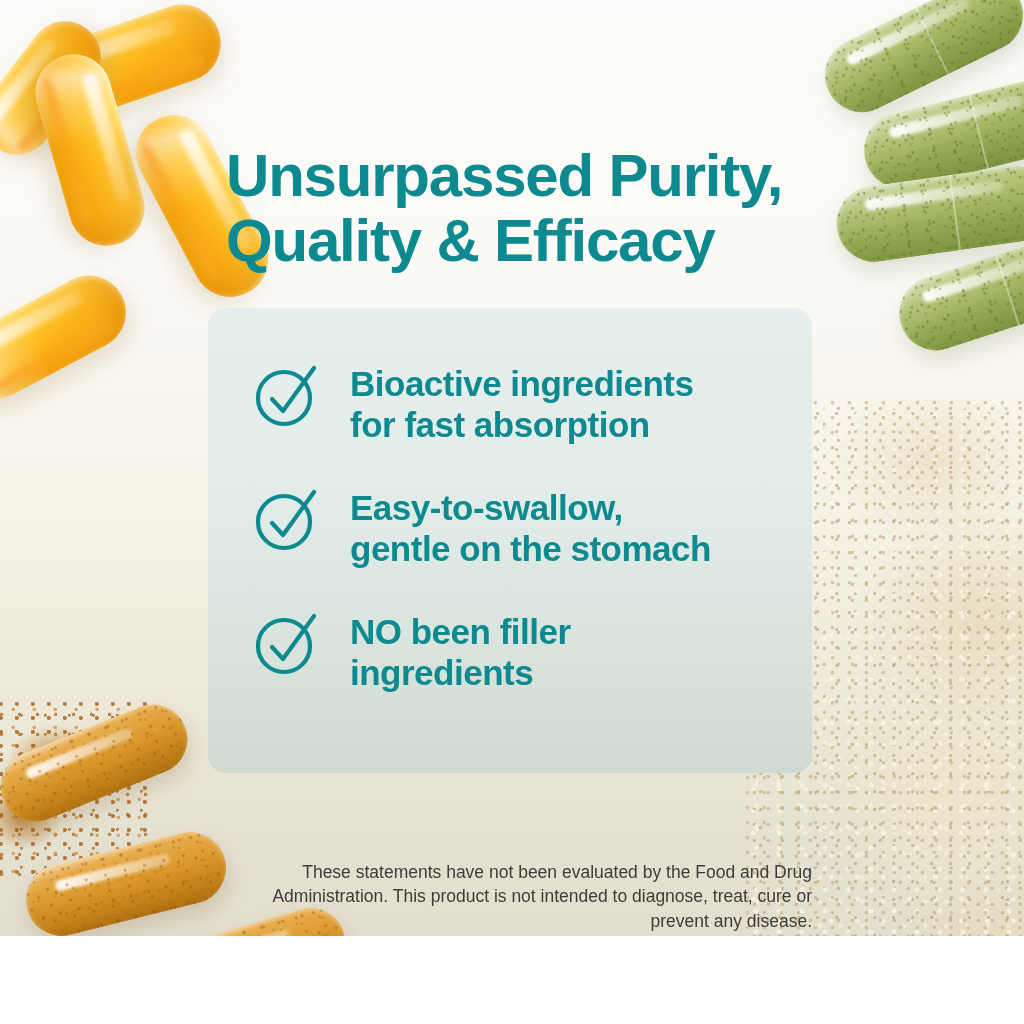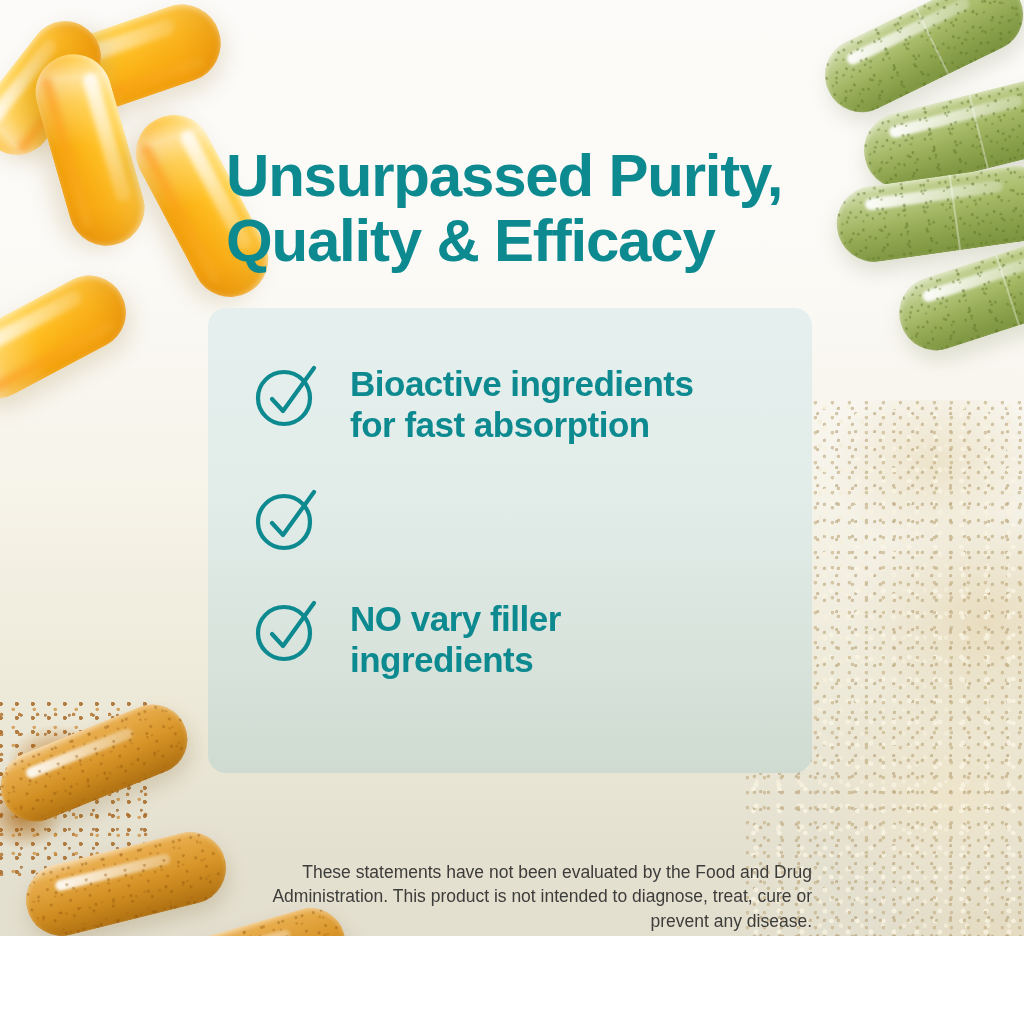--- a/index.html
+++ b/index.html
@@ -351,30 +351,32 @@
 for fast absorption</div>
       </div>
 
       <div class="benefit">
         <span class="check-icon">
           <svg viewBox="0 0 76 76" width="76" height="76" fill="none" stroke="#0d8a90" stroke-width="4.2" stroke-linecap="round" stroke-linejoin="round">
             <circle cx="34" cy="42" r="26"></circle>
             <path d="M22 43 L33 55 L64 12"></path>
           </svg>
         </span>
+        <div class="benefit-text">Easy-to-swallow,
+gentle on the stomach</div>
       </div>
 
       <div class="benefit">
         <span class="check-icon">
           <svg viewBox="0 0 76 76" width="76" height="76" fill="none" stroke="#0d8a90" stroke-width="4.2" stroke-linecap="round" stroke-linejoin="round">
             <circle cx="34" cy="42" r="26"></circle>
             <path d="M22 43 L33 55 L64 12"></path>
           </svg>
         </span>
-        <div class="benefit-text">NO vary filler
+        <div class="benefit-text">NO been filler
 ingredients</div>
       </div>
 
     </div>
   </div>
 
   <p class="disclaimer">These statements have not been evaluated by the Food and Drug Administration. This product is not intended to diagnose, treat, cure or prevent any disease.</p>
 
 </div>
 

